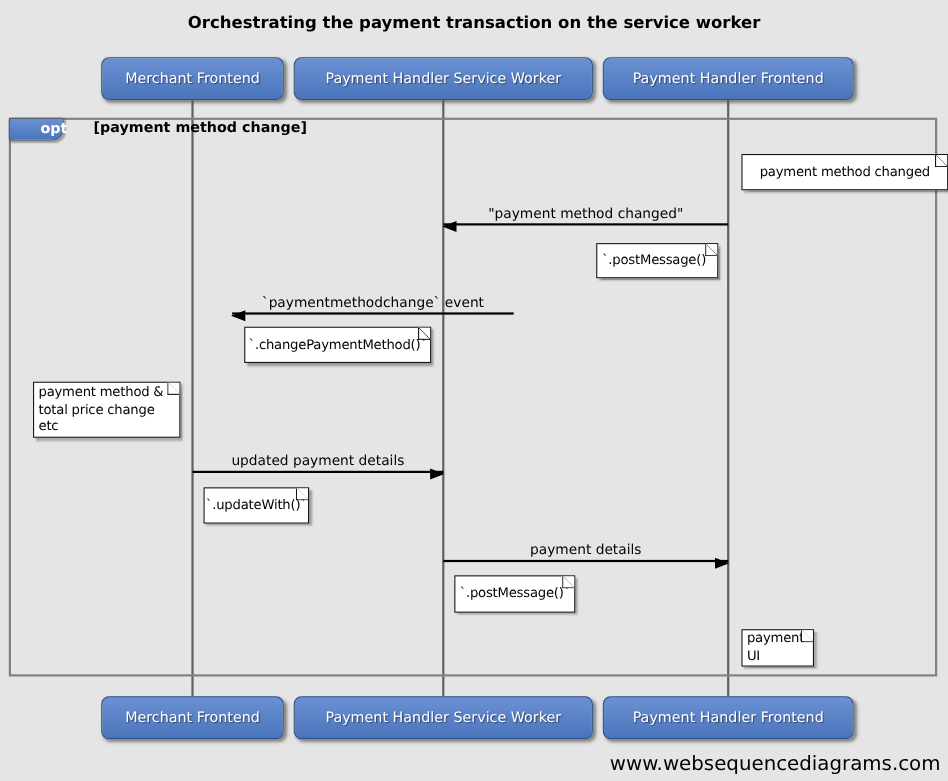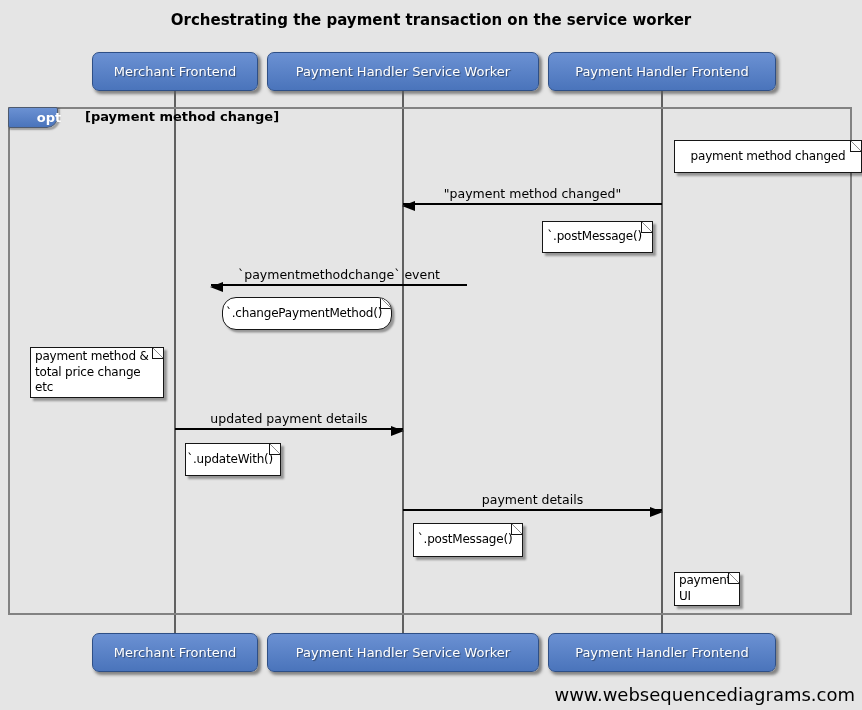--- a/index.html
+++ b/index.html
@@ -109,21 +109,21 @@
 
   <div class="message" style="left:403px;top:492px;width:259px;">
     <div class="msg-label">payment details</div>
     <div class="msg-line">
       <span class="head right"></span>
     </div>
   </div>
 
   <div class="note" style="left:674px;top:140px;width:188px;height:33px;">payment method changed</div>
   <div class="note" style="left:542px;top:221px;width:111px;height:32px;">`.postMessage()`</div>
-  <div class="note" style="left:222px;top:297px;width:170px;height:33px;border-radius:14px;">`.changePaymentMethod()`</div>
+  <div class="note" style="left:222px;top:297px;width:170px;height:33px;">`.changePaymentMethod()`</div>
   <div class="note" style="left:30px;top:347px;width:134px;height:51px;">payment method &amp;
 total price change etc</div>
   <div class="note" style="left:185px;top:443px;width:96px;height:33px;">`.updateWith()`</div>
   <div class="note" style="left:413px;top:523px;width:110px;height:34px;">`.postMessage()`</div>
   <div class="note" style="left:674px;top:572px;width:66px;height:34px;">payment UI</div>
 
   <div class="actor" style="left:92px;top:52px;width:166px;">Merchant Frontend</div>
   <div class="actor" style="left:267px;top:52px;width:272px;">Payment Handler Service Worker</div>
   <div class="actor" style="left:548px;top:52px;width:228px;">Payment Handler Frontend</div>
 

